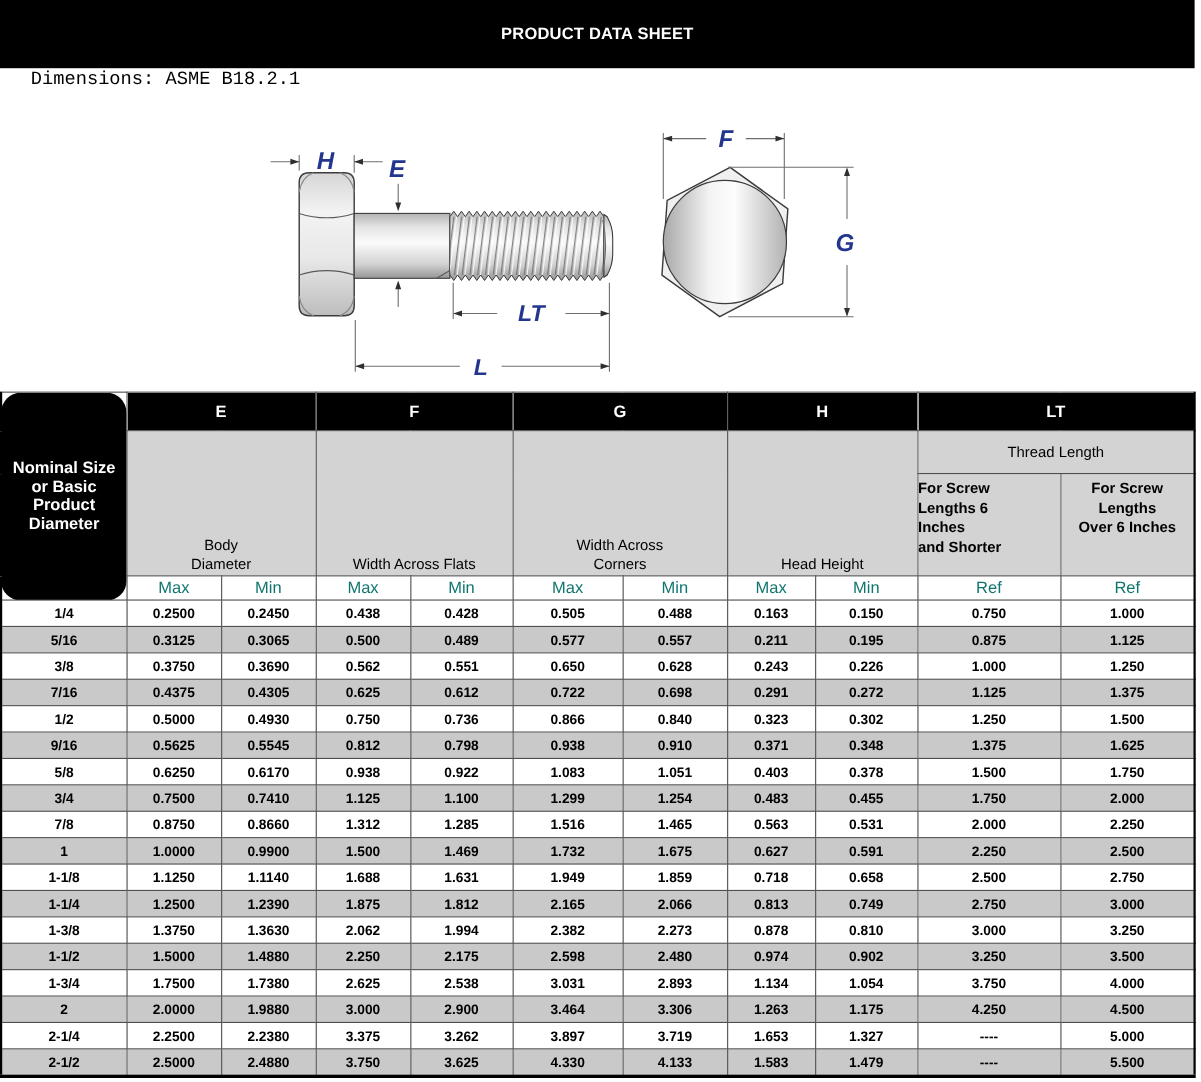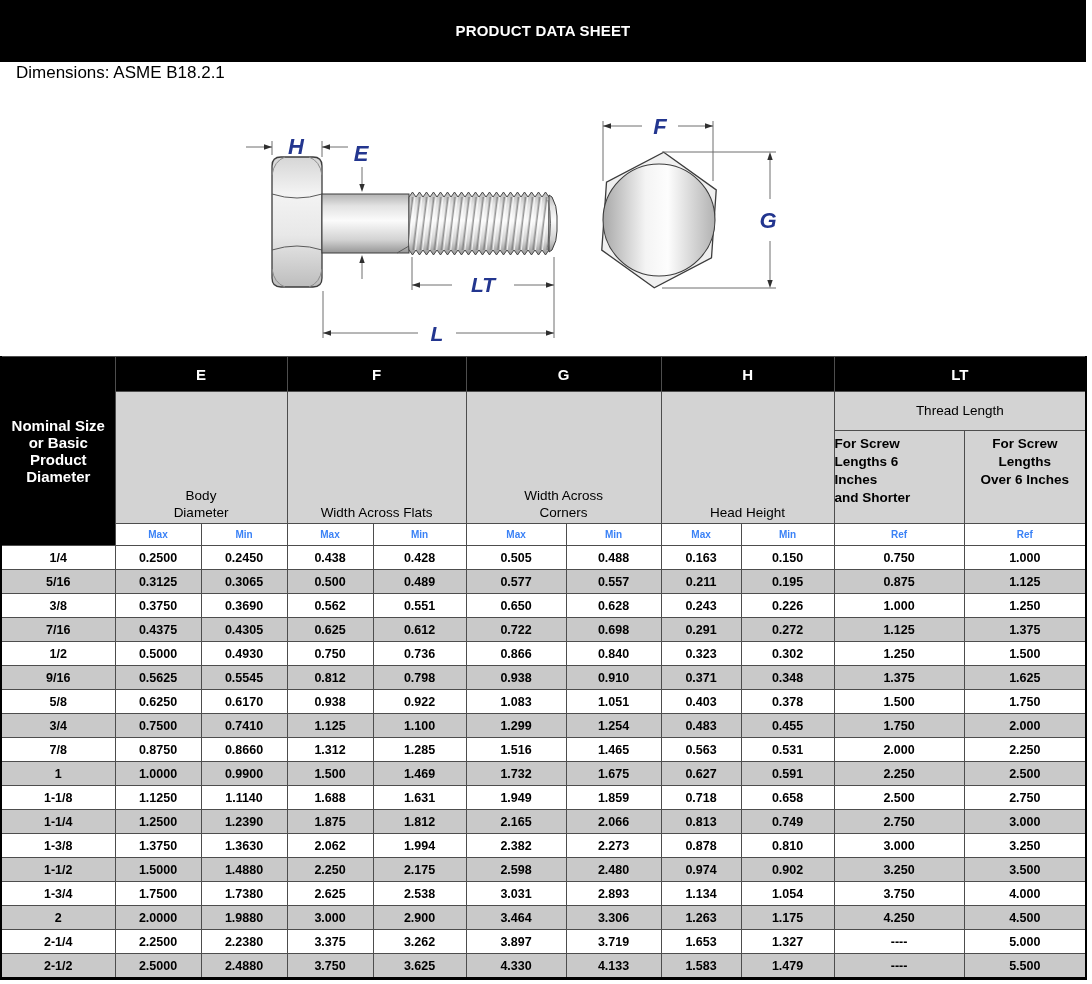--- a/index.html
+++ b/index.html
@@ -4,44 +4,44 @@
 <style>
   html,body{margin:0;padding:0;background:#fff;}
   body{width:1092px;height:984px;font-family:"Liberation Sans",sans-serif;position:relative;}
 
   
   .title-bar{width:1086px;height:62px;background:#000;color:#fff;
     display:flex;flex-direction:column;justify-content:center;align-items:center;}
   .title-bar div{font-size:15px;font-weight:bold;line-height:20px;letter-spacing:.2px;}
 
   
-  .dim-note{height:23px;font-family:Liberation Sans, sans-serif;font-size:17px;
-    color:#000;padding-left:16px;line-height:22px;}
+  .dim-note{height:23px;font-family:Liberation Mono, monospace;font-size:17px;
+    color:#000;padding-left:16px;line-height:22px;margin-left:12px;}
 
   
   svg.drawing{display:block;}
   .dimlabel{fill:#23368f;font-weight:bold;font-style:italic;font-family:"Liberation Sans",sans-serif;}
 
   
   table.spec{border-collapse:collapse;table-layout:fixed;width:1085px;
     border-left:2px solid #000;border-right:2px solid #000;border-bottom:3px solid #000;}
   table.spec td,table.spec th{border:1px solid #4d4d4d;padding:0;overflow:hidden;}
 
   tr.letters th{background:#000;color:#fff;font-size:15px;font-weight:bold;height:34px;
     text-align:center;vertical-align:middle;}
   th.corner{background:#000;color:#fff;font-size:13.5px;font-weight:bold;
-    text-align:center;vertical-align:middle;white-space:pre-line;line-height:17px;}
+    text-align:center;vertical-align:middle;white-space:pre-line;line-height:17px;border-radius:18px;}
   tr.groups th{background:#d3d3d3;color:#000;font-size:13.5px;font-weight:normal;
     text-align:center;vertical-align:bottom;white-space:pre-line;line-height:17px;padding-bottom:2px;}
   th.thread-len{height:36px;vertical-align:middle !important;}
   tr.subs th{background:#d3d3d3;color:#000;font-size:13.5px;font-weight:bold;height:88px;
     vertical-align:top;white-space:pre-line;line-height:18px;padding-top:4px;}
   th.sub-left{text-align:left;padding-left:12px;}
   th.sub-center{text-align:center;}
-  tr.measure td{background:#fff;color:#3b82f6;font-size:10px;font-weight:bold;
+  tr.measure td{background:#fff;color:#0f766e;font-size:15px;font-weight:normal;
     text-align:center;height:21px;}
 
   tbody.data td{font-size:12.5px;font-weight:bold;color:#000;text-align:center;height:23px;}
   tbody.data tr.white td{background:#fff;}
   tbody.data tr.gray td{background:#c9c9c9;}
 </style>
 </head>
 <body>
 
 <div class="title-bar">

